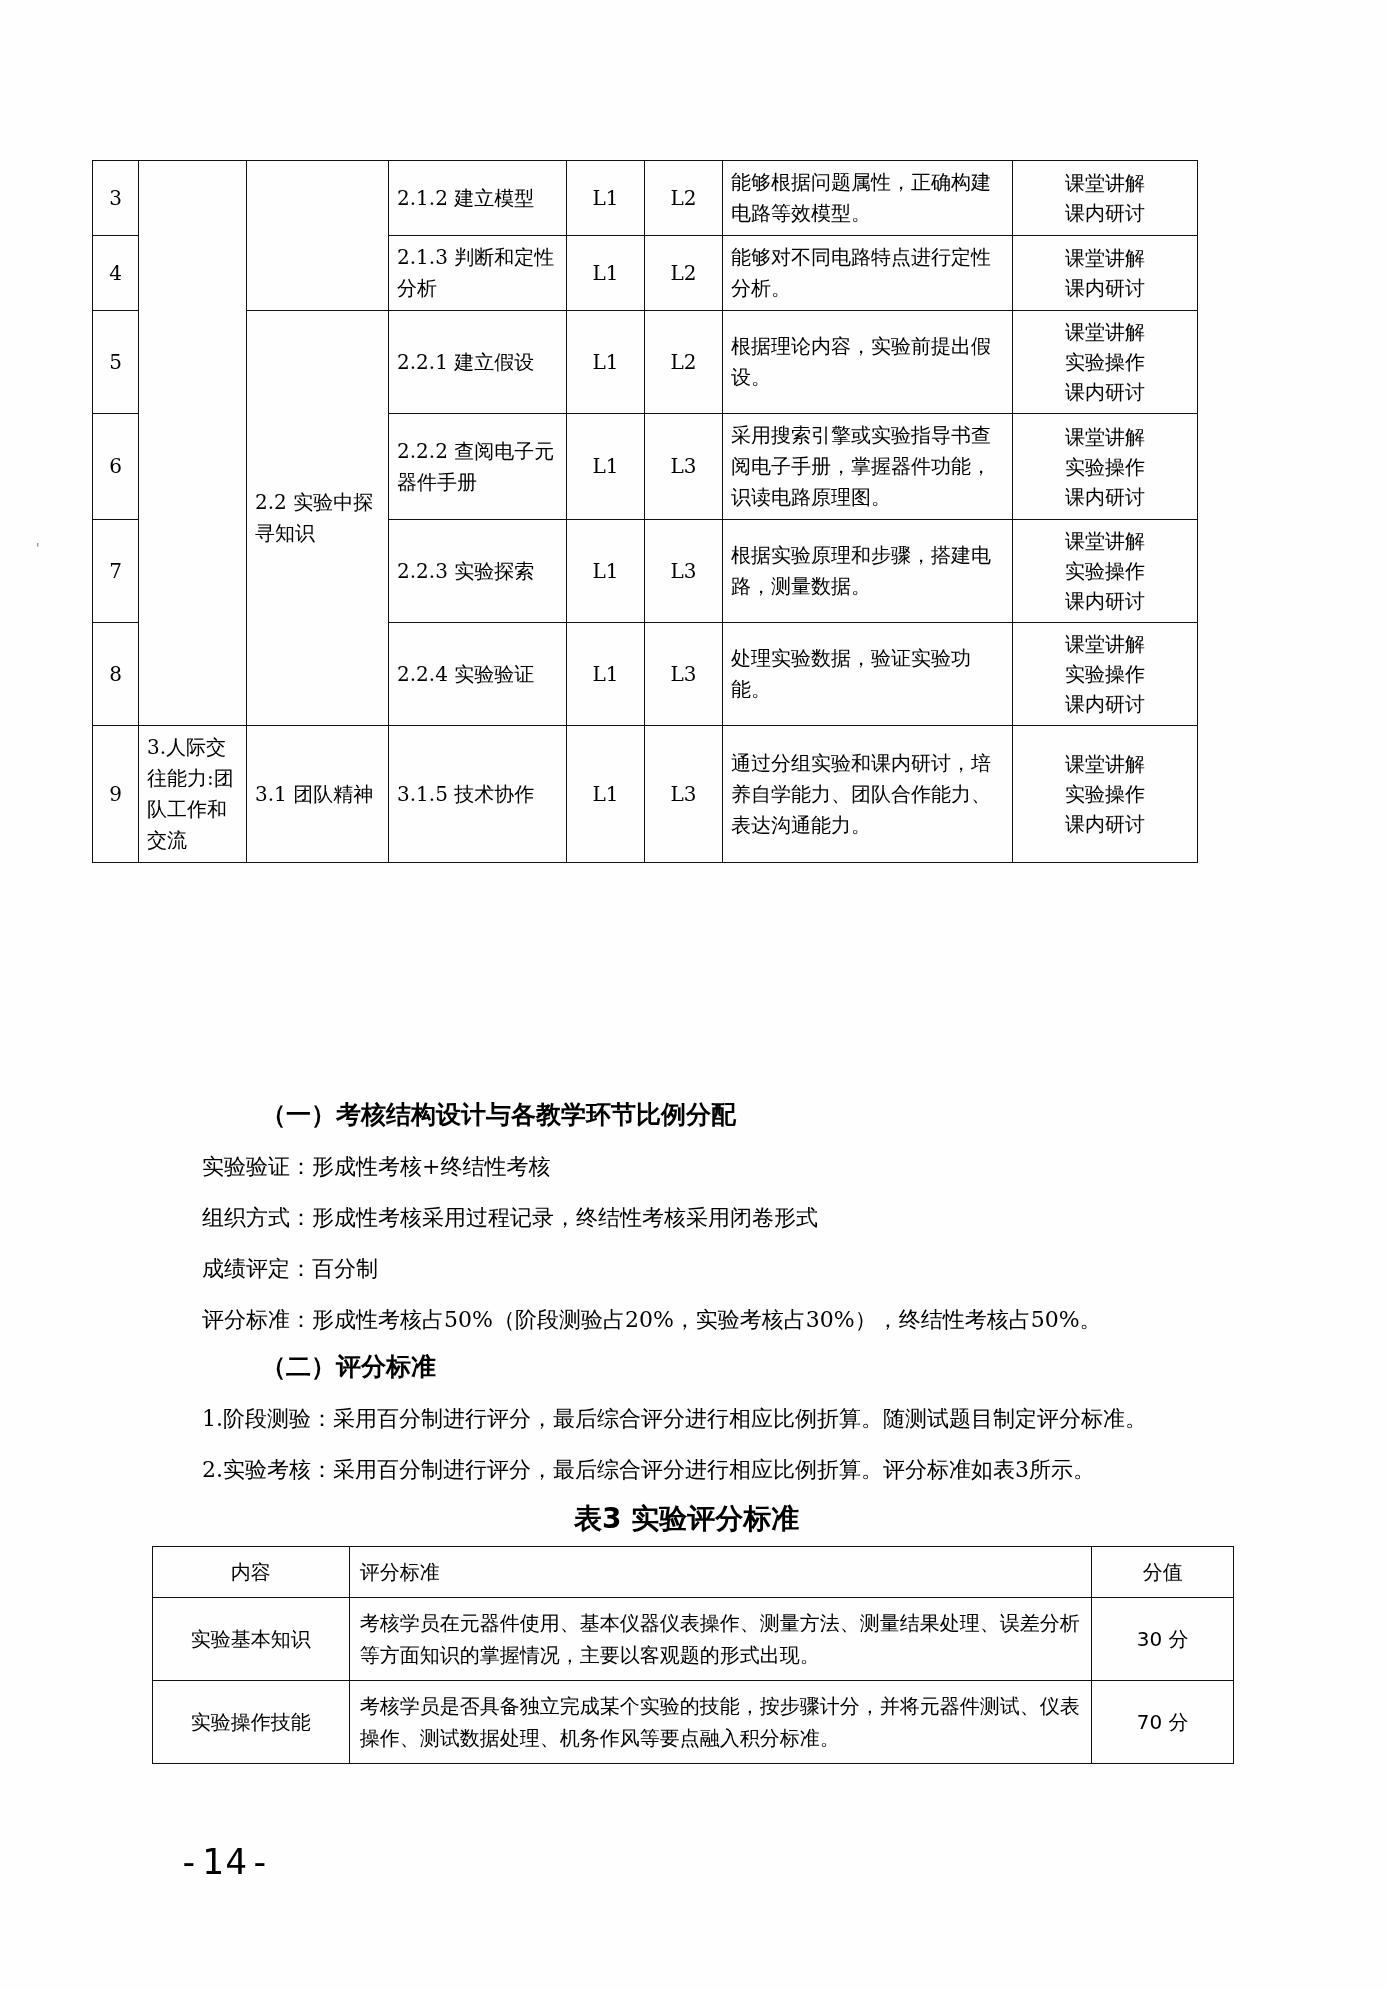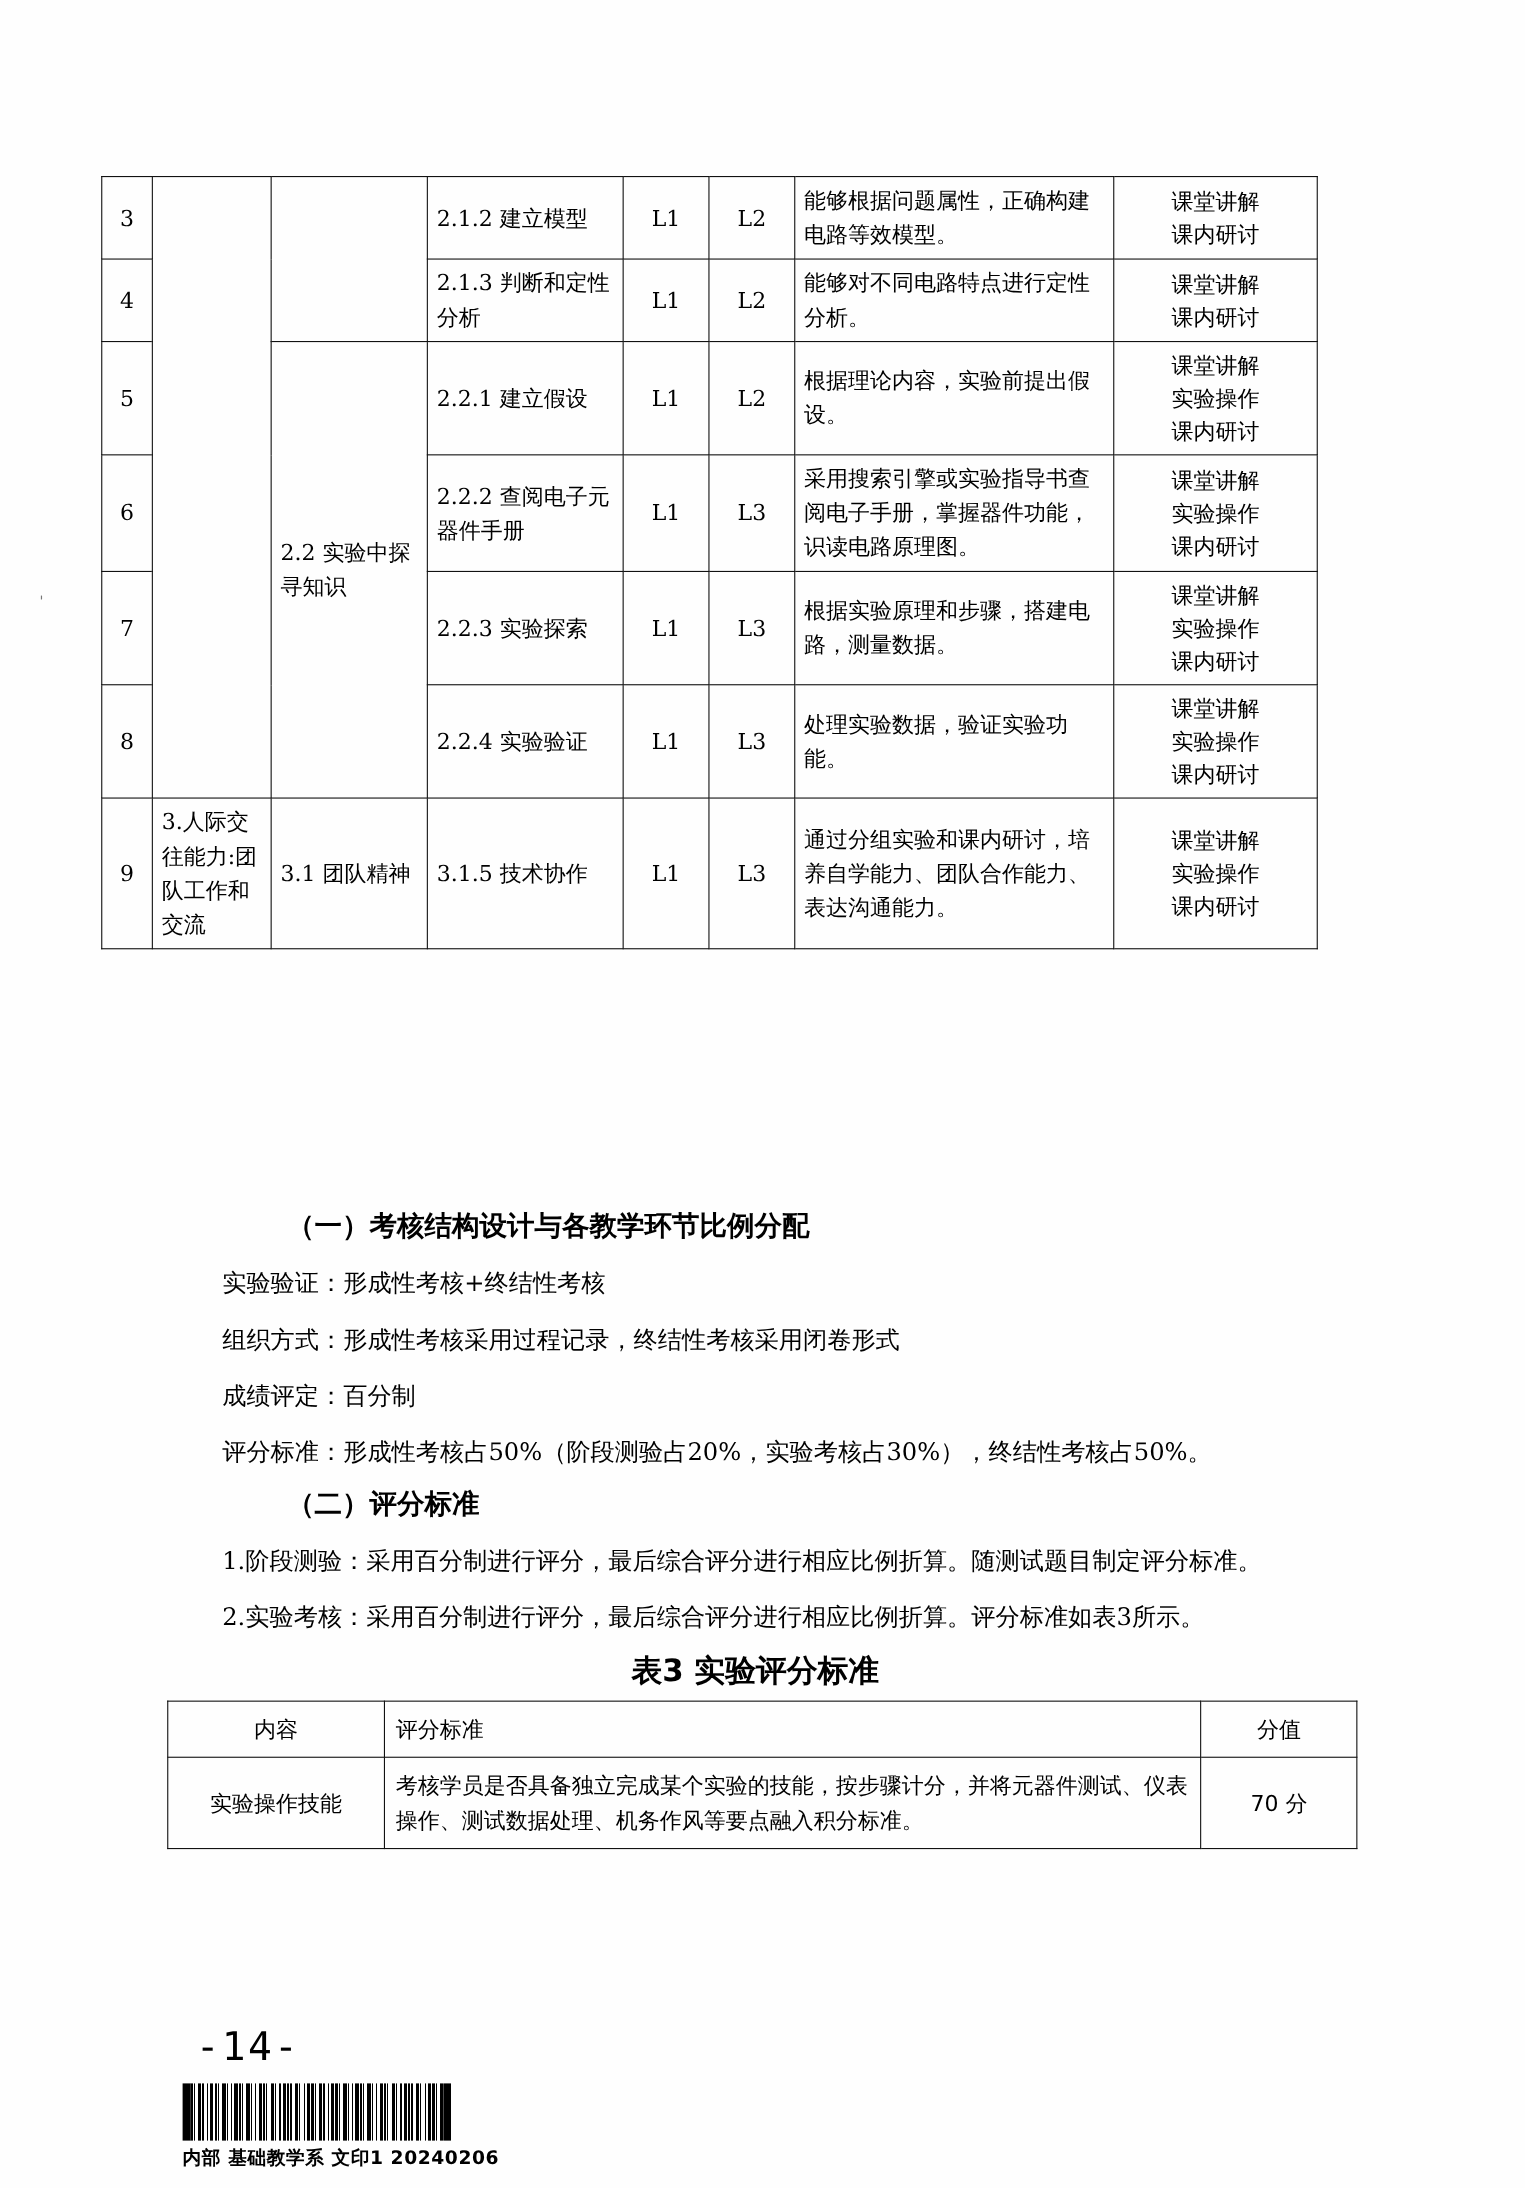--- a/index.html
+++ b/index.html
@@ -309,28 +309,29 @@
           <col class="sc-c2">
           <col class="sc-c3">
       </colgroup>
       <tbody>
         <tr>
           <td class="sc-c1 sc-h">内容</td>
           <td class="sc-c2 sc-h">评分标准</td>
           <td class="sc-c3 sc-h">分值</td>
         </tr>
         <tr>
+          <td class="sc-c1">实验基本知识</td>
+          <td class="sc-c2">考核学员在元器件使用、基本仪器仪表操作、测量方法、测量结果处理、误差分析等方面知识的掌握情况，主要以客观题的形式出现。</td>
+          <td class="sc-c3">30 分</td>
+        </tr>
+        <tr>
           <td class="sc-c1">实验操作技能</td>
           <td class="sc-c2">考核学员是否具备独立完成某个实验的技能，按步骤计分，并将元器件测试、仪表操作、测试数据处理、机务作风等要点融入积分标准。</td>
           <td class="sc-c3">70 分</td>
         </tr>
       </tbody>
     </table>
   </div>
 
   <div class="pagenum">-14-</div>
 
-  <div class="barcode-block">
-    <div class="barcode"></div>
-    <div class="barcode-caption">内部 基础教学系 文印1 20240206</div>
-  </div>
 
 </div>
 
 </body></html>

